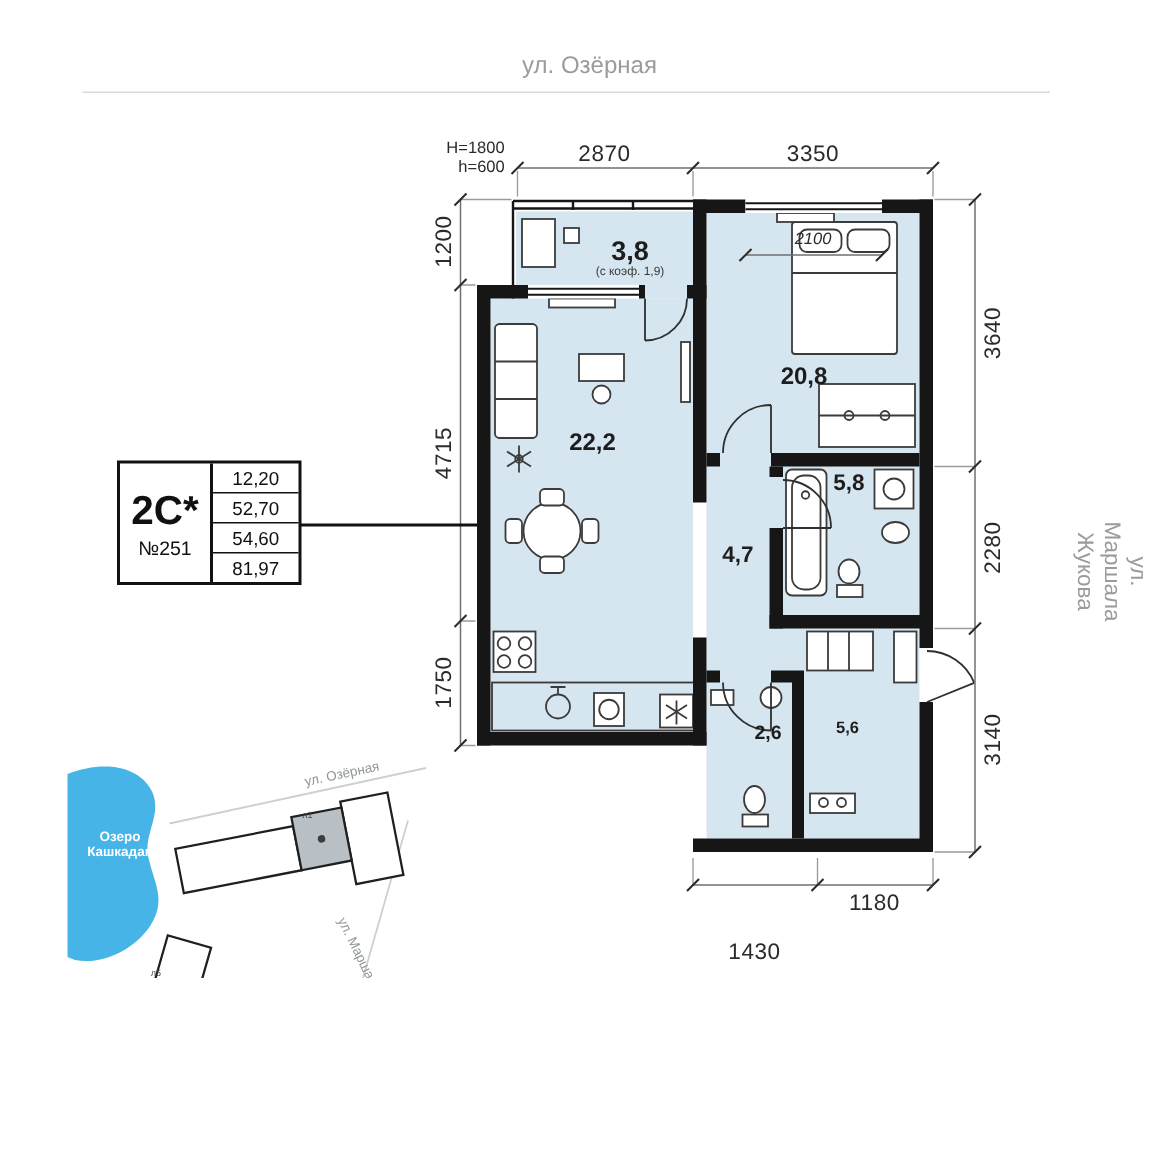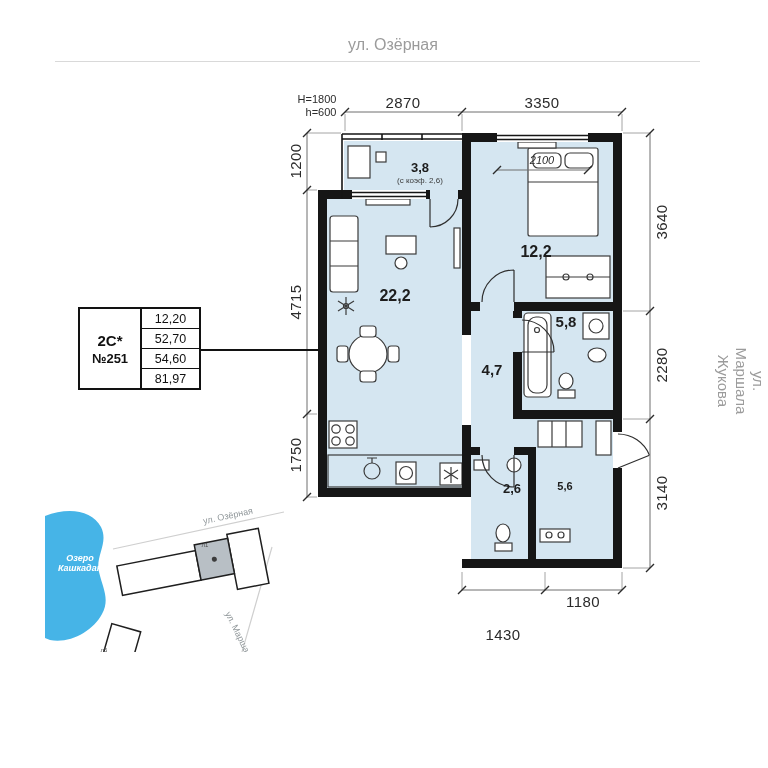--- a/index.html
+++ b/index.html
@@ -14,22 +14,22 @@
   .dim{font-size:15px;font-weight:500;color:#2b2b2b;letter-spacing:.4px;}
   .dim-sm{font-size:11px;font-weight:500;color:#2b2b2b;}
   .area{font-weight:600;color:#1d1d1d;}
   .muted{color:#9b9b9b;}
   .rule-top{position:absolute;left:55px;top:61px;width:645px;height:1px;background:#d9d9d9;}
   .leader{position:absolute;left:200px;top:349px;width:118px;height:2px;background:#121212;}
   .info-card{position:absolute;left:78px;top:307px;width:123px;height:83px;
              border:2px solid #121212;background:#fff;display:flex;box-sizing:border-box;}
   .info-left{width:60px;border-right:2px solid #121212;display:flex;flex-direction:column;
              align-items:center;justify-content:center;gap:2px;}
-  .info-type{font-size:15px;font-weight:700;color:#111;}
-  .info-num{font-size:13px;font-weight:700;color:#111;}
+  .info-type{font-size:27px;font-weight:700;color:#111;}
+  .info-num{font-size:13px;font-weight:400;color:#111;}
   .info-rows{flex:1;display:flex;flex-direction:column;}
   .info-row{flex:1;display:flex;align-items:center;justify-content:center;
             font-size:12.5px;color:#111;border-bottom:1.5px solid #121212;}
   .info-row:last-child{border-bottom:none;}
   .lake-lbl{font-size:9px;font-weight:600;color:#ffffff;}
   .site-street{font-size:9px;color:#8f9699;}
   .site-marker{font-size:6px;color:#4a4a4a;}
   .compass-letter{font-size:13px;font-weight:700;color:#1c1c1c;}
 </style>
 </head>
@@ -217,44 +217,44 @@
   <span class="lbl dim rot-ccw" style="left:296px;top:455px;">1750</span>
 
   <span class="lbl dim rot-ccw" style="left:662px;top:222px;">3640</span>
   <span class="lbl dim rot-ccw" style="left:662px;top:365px;">2280</span>
   <span class="lbl dim rot-ccw" style="left:662px;top:493px;">3140</span>
 
   <span class="lbl dim" style="left:503px;top:602px;margin-top:33px;">1430</span>
   <span class="lbl dim" style="left:583px;top:602px;">1180</span>
   <span class="lbl dim-sm" style="left:542px;top:160px;font-style:italic;">2100</span>
 
-  <span class="lbl area" style="left:420px;top:168px;font-size:13px;">3,8</span>
-  <span class="lbl" style="left:420px;top:181px;font-size:8px;color:#3a3a3a;">(с коэф. 2,6)</span>
-  <span class="lbl area" style="left:536px;top:252px;font-size:16px;">12,2</span>
+  <span class="lbl area" style="left:420px;top:168px;font-size:18px;">3,8</span>
+  <span class="lbl" style="left:420px;top:181px;font-size:8px;color:#3a3a3a;">(с коэф. 1,9)</span>
+  <span class="lbl area" style="left:536px;top:252px;font-size:16px;">20,8</span>
   <span class="lbl area" style="left:395px;top:296px;font-size:16px;">22,2</span>
   <span class="lbl area" style="left:492px;top:370px;font-size:15px;">4,7</span>
   <span class="lbl area" style="left:566px;top:322px;font-size:15px;">5,8</span>
   <span class="lbl area" style="left:501px;top:489px;font-size:13px;margin-left:11px;">2,6</span>
   <span class="lbl area" style="left:565px;top:486px;font-size:11px;">5,6</span>
 
   <div class="info-card">
     <div class="info-left">
       <span class="info-type">2С*</span>
       <span class="info-num">№251</span>
     </div>
     <div class="info-rows">
       <div class="info-row">12,20</div>
       <div class="info-row">52,70</div>
       <div class="info-row">54,60</div>
       <div class="info-row">81,97</div>
     </div>
   </div>
   <div class="leader"></div>
 
-  <span class="lbl lake-lbl" style="left:80px;top:563px;font-style:italic;">Озеро
+  <span class="lbl lake-lbl" style="left:80px;top:563px;">Озеро
 Кашкадан</span>
   <span class="lbl site-street" style="left:228px;top:516px;transform:translate(-50%,-50%) rotate(-12deg);">ул. Озёрная</span>
   <span class="lbl site-street" style="left:247px;top:652px;transform:translate(-50%,-50%) rotate(64deg);">ул. Маршала Жукова</span>
   <span class="lbl site-marker" style="left:205px;top:545px;">л1</span>
   <span class="lbl site-marker" style="left:104px;top:650px;">л5</span>
   <span class="lbl site-marker" style="left:152px;top:700px;">л8</span>
 
   <span class="lbl compass-letter" style="left:297px;top:660px;">С</span>
   <span class="lbl compass-letter" style="left:323px;top:686px;">В</span>
   <span class="lbl compass-letter" style="left:271px;top:686px;">З</span>

